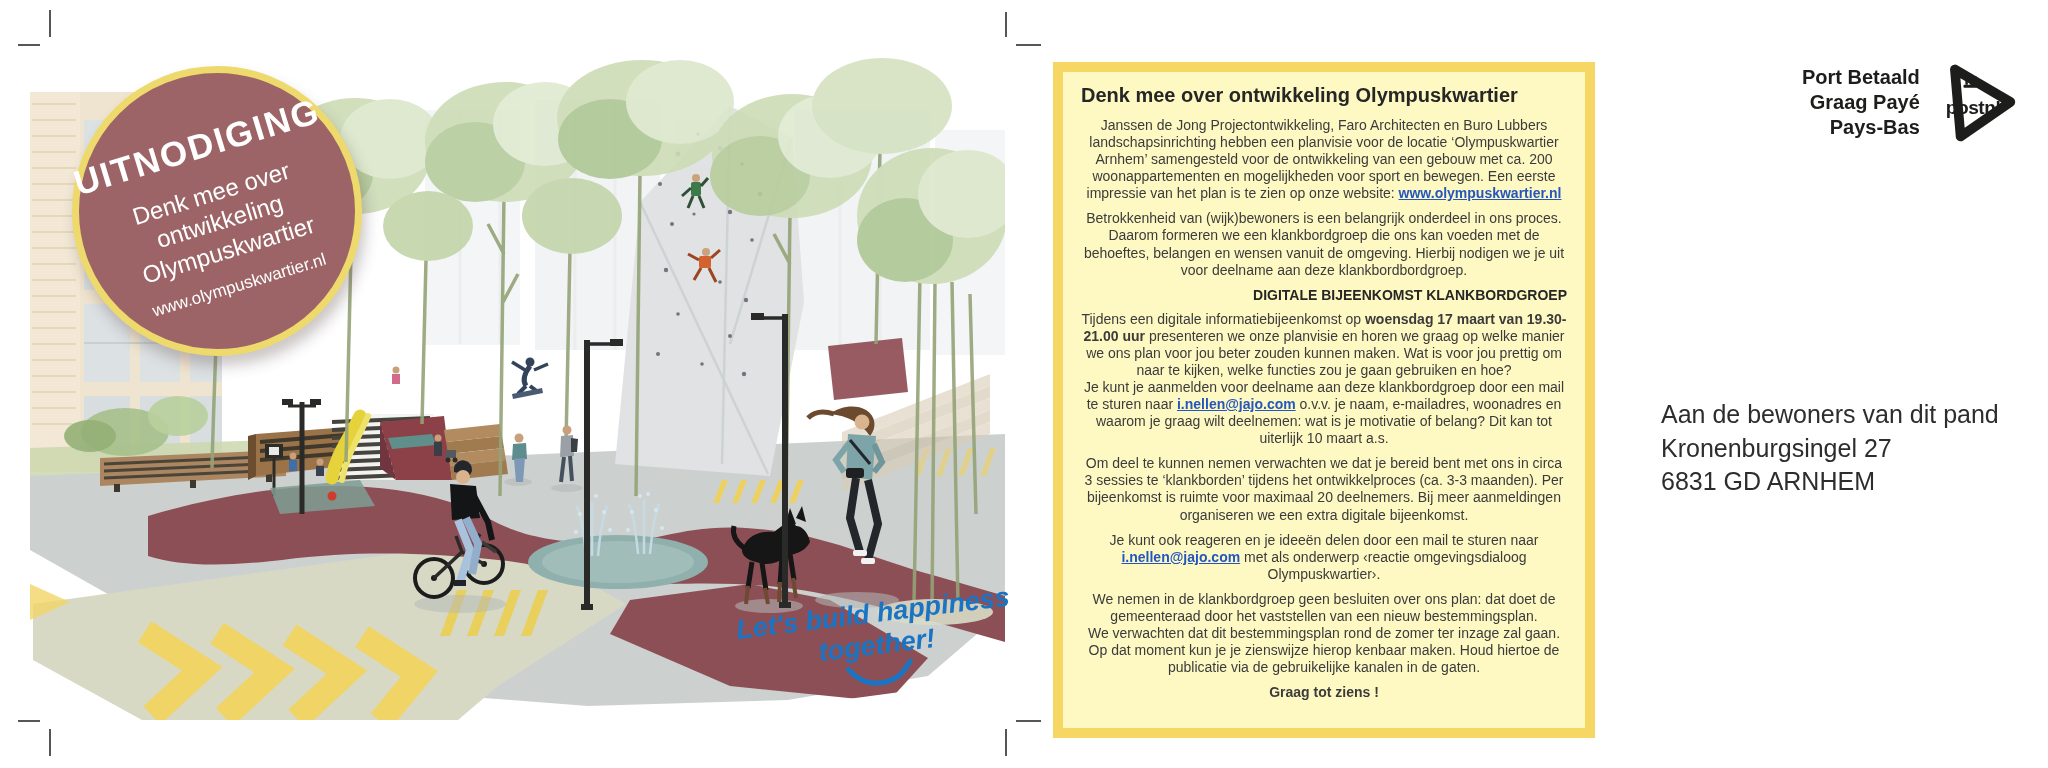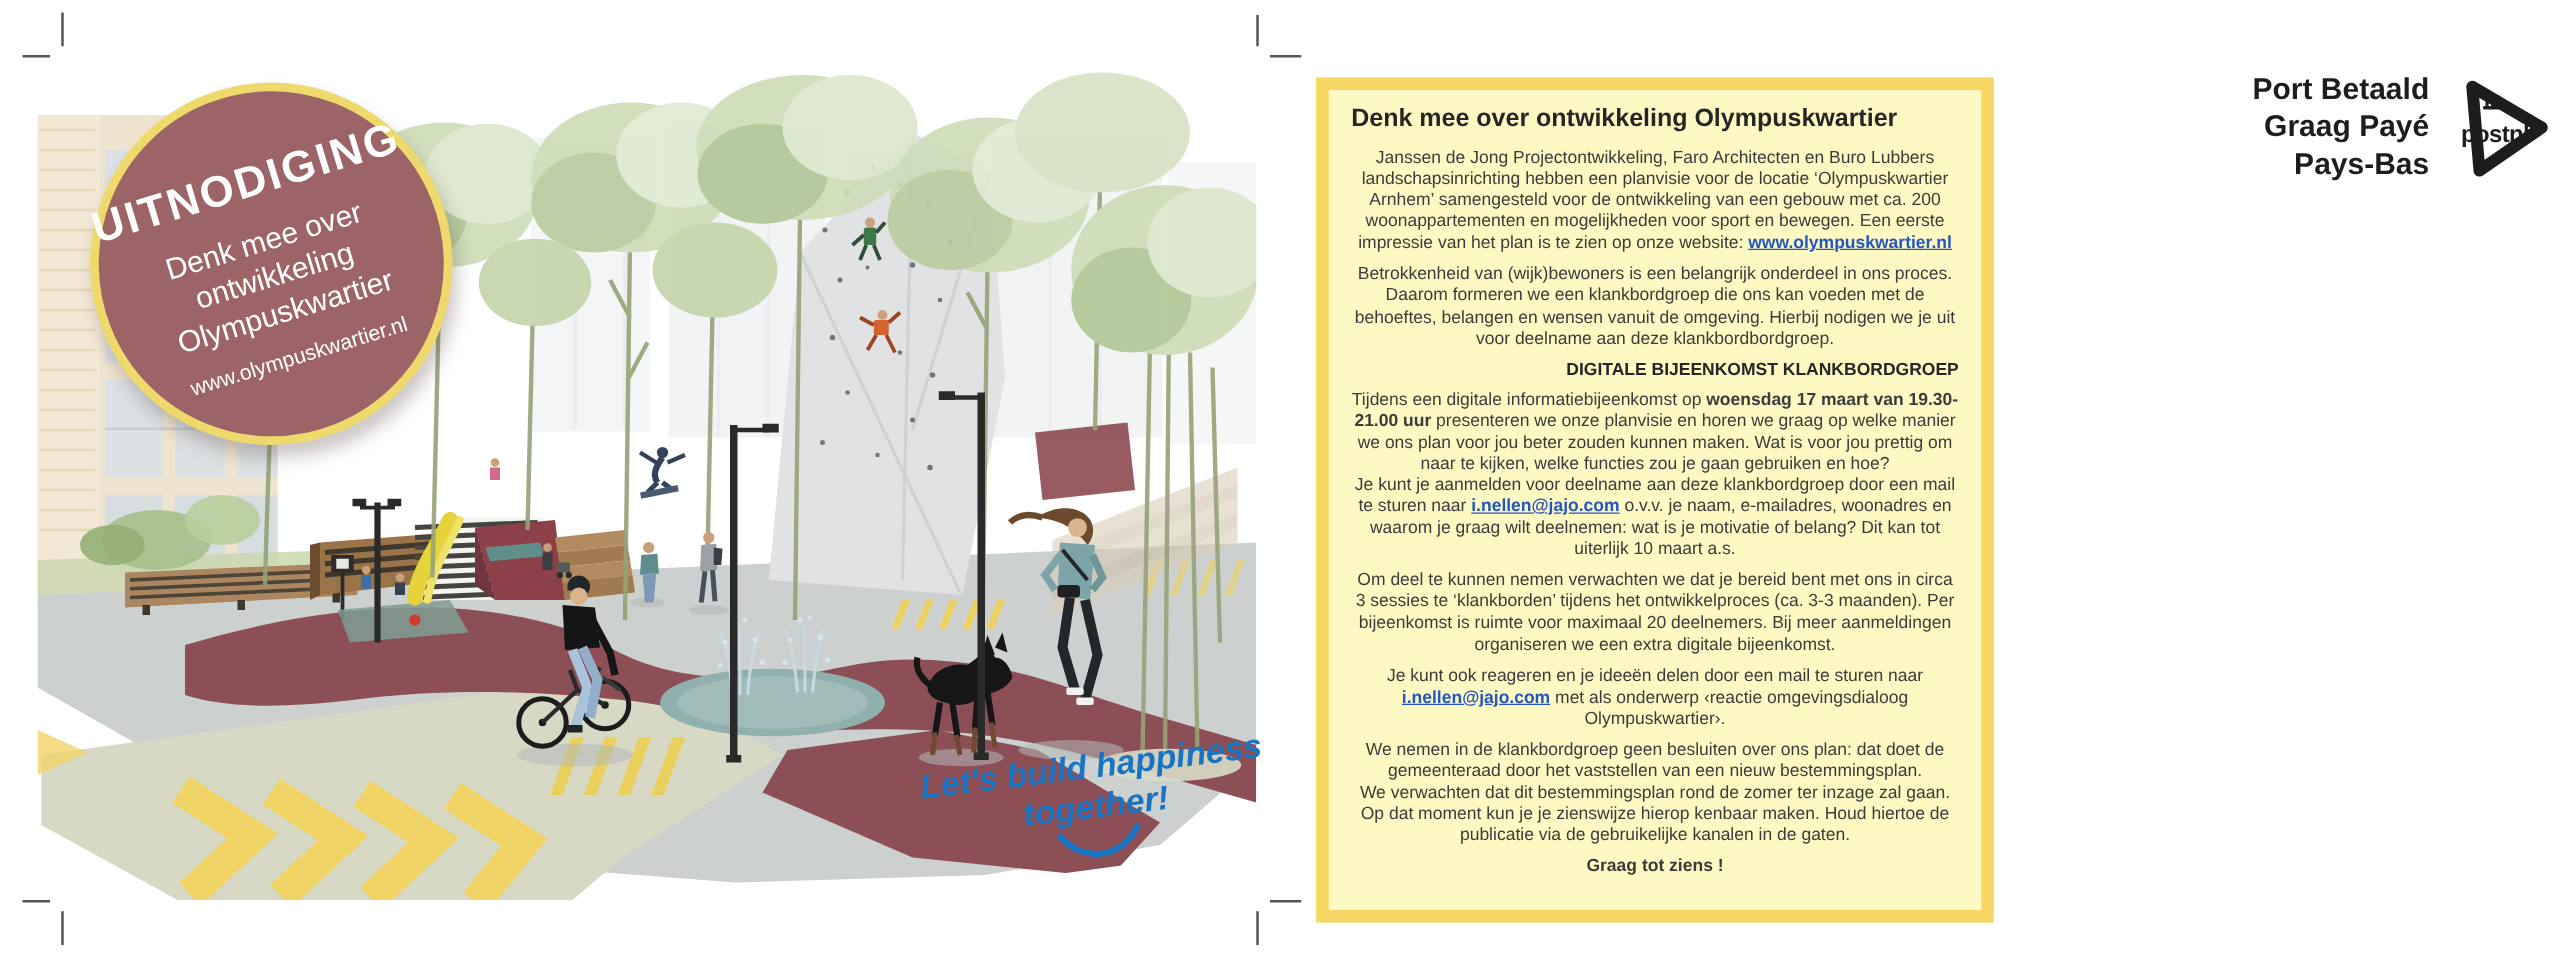--- a/index.html
+++ b/index.html
@@ -29,21 +29,21 @@
           border:10px solid #f6d763;background:#fef9c3;padding:10px 18px;color:#3b3b3b;overflow:hidden;}
   .lt-title{font-size:20px;font-weight:bold;color:#262626;margin:2px 0 10px;}
   .lt-p{font-size:14px;line-height:1.22;margin-bottom:8px;text-align:center;}
   .lt-h{font-size:14px;font-weight:bold;text-align:right;margin:3px 0 8px;color:#262626;}
   .lt-b{font-weight:bold;}
   .lt-link{color:#2456c0;font-weight:bold;text-decoration:underline;cursor:pointer;}
   .lt-bold-p{font-weight:bold;}
 
   
   .postnl{position:absolute;left:1802px;top:56px;display:flex;align-items:center;gap:8px;}
-  .postnl-lines{text-align:right;font-size:24px;font-weight:bold;color:#1d1d1b;line-height:1.25;}
+  .postnl-lines{text-align:right;font-size:20px;font-weight:bold;color:#1d1d1b;line-height:1.25;}
   .address{position:absolute;left:1661px;top:398px;font-size:25px;color:#2d2d2d;line-height:1.34;}
 </style>
 </head>
 <body>
 
 <div class="stage">
 
   <div class="cropmark" style="left:49px;top:10px;width:2px;height:27px;"></div>
   <div class="cropmark" style="left:18px;top:44px;width:22px;height:2px;"></div>
   <div class="cropmark" style="left:1005px;top:12px;width:2px;height:25px;"></div>
@@ -412,14 +412,19 @@
         <rect x="43.7" y="22" width="2.6" height="8"></rect>
         <rect x="48.4" y="24" width="2.6" height="6"></rect>
         <circle cx="40.3" cy="22.5" r="1.4"></circle>
           <circle cx="45" cy="20.5" r="1.4"></circle>
           <circle cx="49.7" cy="22.5" r="1.4"></circle>
       </g>
       <text x="47" y="60" text-anchor="middle" font-family="Liberation Sans, sans-serif" font-size="20" font-weight="bold" letter-spacing="-0.5" fill="#1d1d1b">postnl</text>
     </svg>
   </div>
 
+  <div class="address">
+      <div>Aan de bewoners van dit pand</div>
+      <div>Kronenburgsingel 27</div>
+      <div>6831 GD  ARNHEM</div>
+    </div>
 
 </div>
 
 </body></html>

